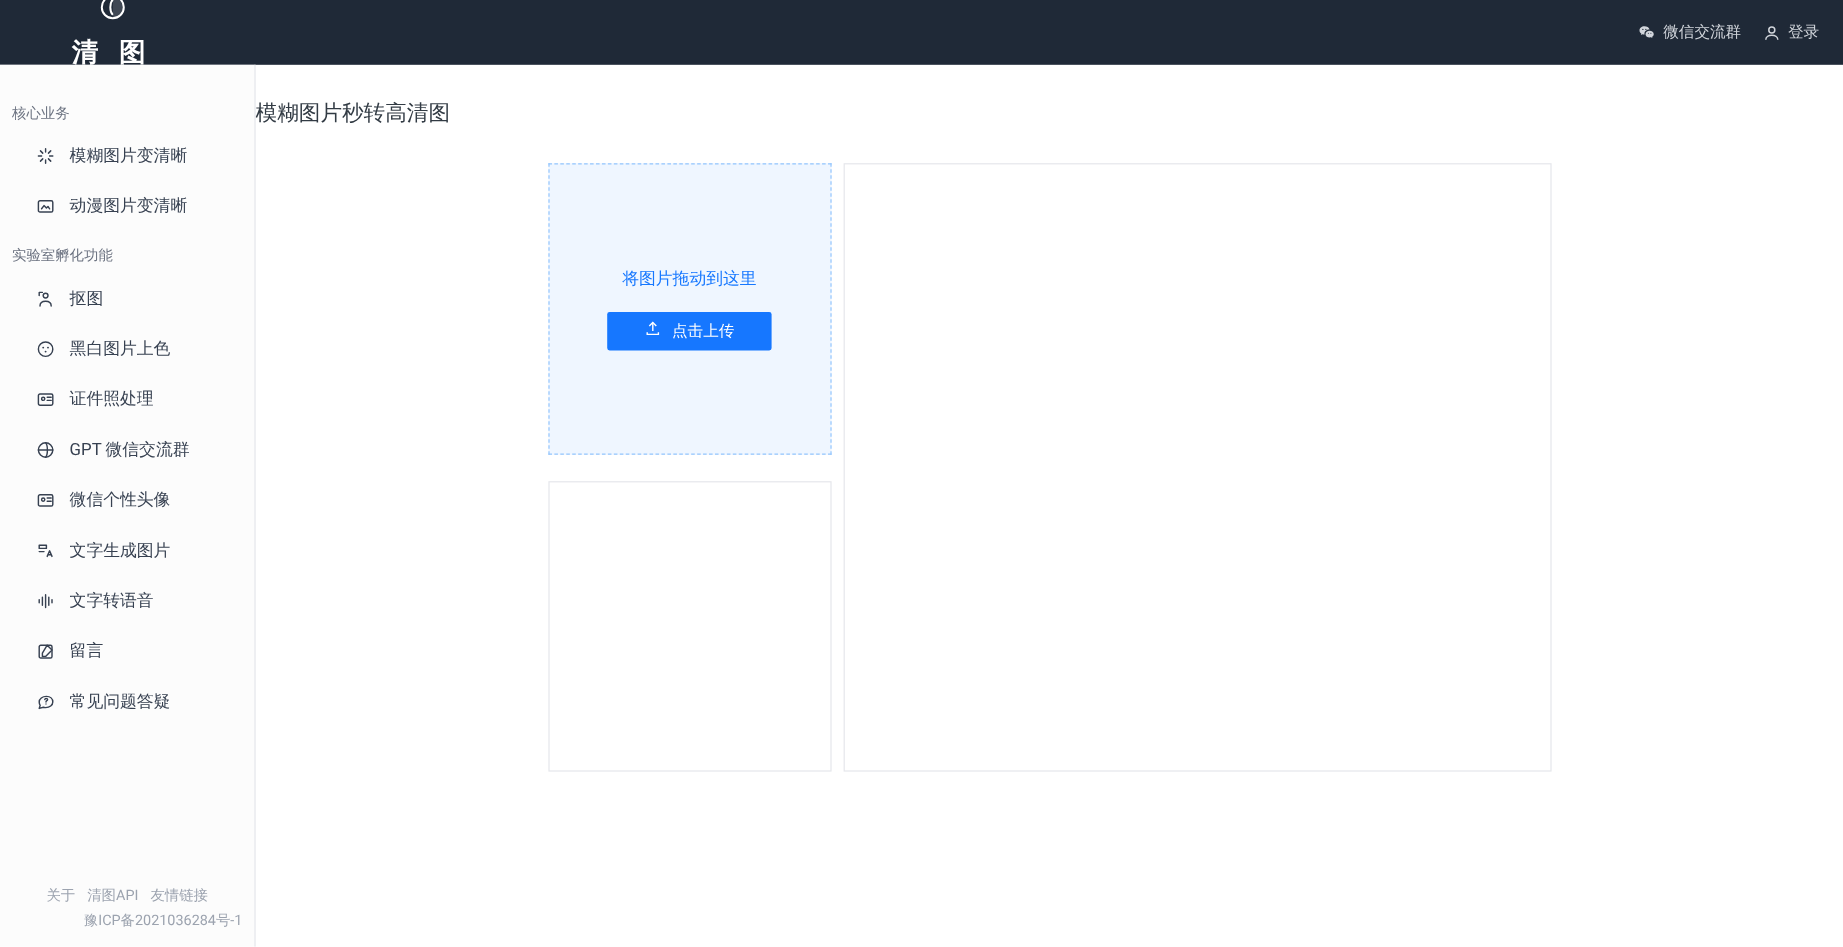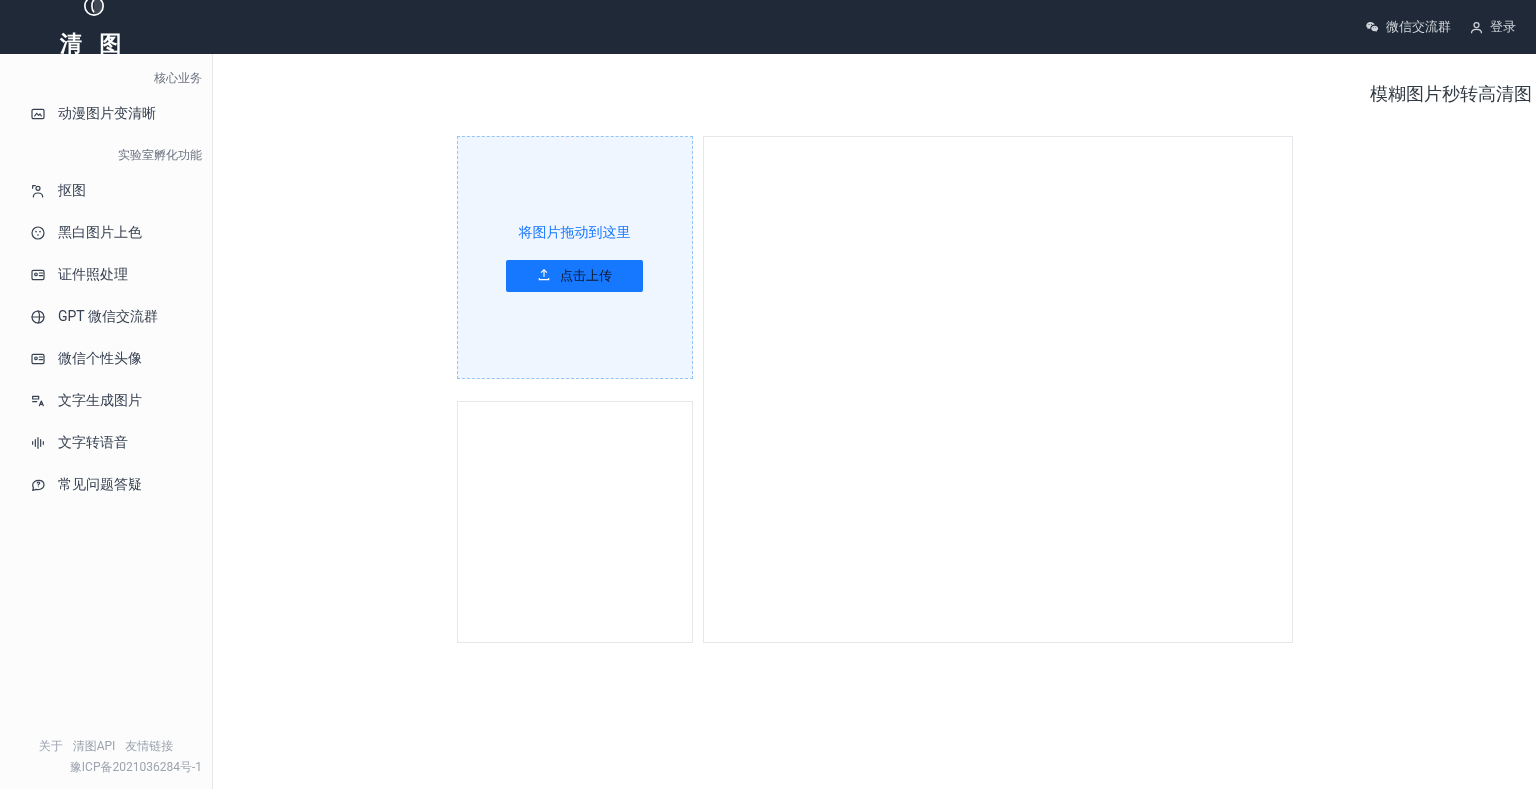--- a/index.html
+++ b/index.html
@@ -10,39 +10,39 @@
     .logo-wrap { display: flex; align-items: center; gap: 12px; flex-direction: column; }
     .logo-icon { width: 22px; height: 22px; display: inline-flex; align-items: center; justify-content: center; }
     .logo-text { color: #fff; font-size: 22px; font-weight: 700; letter-spacing: 6px; }
     .header-right { display: flex; align-items: center; gap: 18px; }
     .header-link { display: inline-flex; align-items: center; gap: 6px; color: #d1d5db; font-size: 13px; cursor: pointer; }
     .hicon { width: 15px; height: 15px; display: inline-flex; }
 
     
     .shell { display: flex; height: calc(100vh - 54px); min-height: 735px; }
     .sidebar { width: 213px; border-right: 1px solid #e5e7eb; display: flex; flex-direction: column; background: #fcfcfc; }
-    .side-scroll { flex: 1; overflow-y: auto; padding-top: 4px; text-align: right; }
+    .side-scroll { flex: 1; overflow-y: auto; padding-top: 20px; }
     .group-label { font-size: 12px; color: #6b7280; padding: 12px 10px 6px 10px; }
     .nav-item { display: flex; align-items: center; gap: 12px; padding: 12px 10px 12px 30px; cursor: pointer; font-size: 14px; color: #374151; }
     .nav-icon { width: 16px; height: 16px; display: inline-flex; flex: 0 0 16px; }
     .sidebar-footer { padding: 14px 10px 12px 10px; text-align: right; font-size: 12px; color: #9ca3af; line-height: 1.7; }
     .sidebar-footer .flinks { display: flex; gap: 10px; justify-content: center; flex-wrap: wrap; }
     .flink { color: #9ca3af; cursor: pointer; }
 
     
     .main { flex: 1; overflow: auto; }
-    .page-head { text-align: right; padding: 28px 4px 10px 0; }
+    .page-head { text-align: left; padding: 28px 4px 10px 0; }
     .page-title { font-size: 18px; color: #323b44; font-weight: 500; }
     .page-sub { font-size: 13px; color: #9ca3af; margin-top: 14px; }
 
     .work-area { display: grid; grid-template-columns: 236px 590px; gap: 10px; justify-content: center; padding: 20px 0 30px 0; }
     .left-col { display: flex; flex-direction: column; gap: 22px; }
     .dropzone { height: 243px; border: 1px dashed #93c5fd; background: #eff6ff; display: flex; flex-direction: column; align-items: center; justify-content: center; gap: 18px; }
     .dz-text { color: #1677ff; font-size: 14px; }
-    .upload-btn { display: inline-flex; align-items: center; gap: 8px; background: #1677ff; color: #0f172a; border: none; padding: 7px 31px; font-size: 13px; border-radius: 2px; cursor: pointer; }
+    .upload-btn { display: inline-flex; gap: 8px; background: #1677ff; color: #ffffff; border: none; padding: 7px 31px; font-size: 13px; border-radius: 2px; cursor: pointer; }
     .sample-box { height: 242px; border: 1px solid #e5e7eb; background: #fff; }
     .result-panel { border: 1px solid #e5e7eb; background: #fff; min-height: 495px; }
 
     svg { display: block; }
   </style>
 </head>
 <body>
 
 <div class="header">
   <div class="logo-wrap">
@@ -78,20 +78,28 @@
 
 <div class="shell">
 
   <aside class="sidebar">
     <div class="side-scroll">
       <div id="nav-root">
           <div class="group-label">核心业务</div>
           <div class="nav-item">
             <span class="nav-icon">
               <svg width="16" height="16" viewBox="0 0 24 24" fill="none" stroke="#374151" stroke-width="1.8" stroke-linecap="round" stroke-linejoin="round">
+                <path d="M12 3v4M12 17v4M3 12h4M17 12h4M5.6 5.6l2.8 2.8M15.6 15.6l2.8 2.8M18.4 5.6l-2.8 2.8M8.4 15.6l-2.8 2.8"></path>
+              </svg>
+            </span>
+            <span>模糊图片变清晰</span>
+          </div>
+          <div class="nav-item">
+            <span class="nav-icon">
+              <svg width="16" height="16" viewBox="0 0 24 24" fill="none" stroke="#374151" stroke-width="1.8" stroke-linecap="round" stroke-linejoin="round">
                 <rect x="3" y="5" width="18" height="14" rx="2"></rect>
                 <path d="M7 15l3-4 3 3 2-2 2 3"></path>
               </svg>
             </span>
             <span>动漫图片变清晰</span>
           </div>
           <div class="group-label">实验室孵化功能</div>
           <div class="nav-item">
             <span class="nav-icon">
               <svg width="16" height="16" viewBox="0 0 24 24" fill="none" stroke="#374151" stroke-width="1.8" stroke-linecap="round" stroke-linejoin="round">
@@ -151,20 +159,29 @@
             </span>
             <span>文字生成图片</span>
           </div>
           <div class="nav-item">
             <span class="nav-icon">
               <svg width="16" height="16" viewBox="0 0 24 24" fill="none" stroke="#374151" stroke-width="1.8" stroke-linecap="round" stroke-linejoin="round">
                 <path d="M4 10v4M8 7v10M12 4v16M16 7v10M20 10v4"></path>
               </svg>
             </span>
             <span>文字转语音</span>
+          </div>
+          <div class="nav-item">
+            <span class="nav-icon">
+              <svg width="16" height="16" viewBox="0 0 24 24" fill="none" stroke="#374151" stroke-width="1.8" stroke-linecap="round" stroke-linejoin="round">
+                <rect x="4" y="4" width="16" height="16" rx="2"></rect>
+                <path d="M14 4l6 6-8 8H8v-4z"></path>
+              </svg>
+            </span>
+            <span>留言</span>
           </div>
           <div class="nav-item">
             <span class="nav-icon">
               <svg width="16" height="16" viewBox="0 0 24 24" fill="none" stroke="#374151" stroke-width="1.8" stroke-linecap="round" stroke-linejoin="round">
                 <path d="M21 12c0 4-4 7-9 7-1 0-2-.1-2.8-.4L4 20l1.2-3.8C4.4 15 4 13.6 4 12c0-4 4-7 9-7s8 3 8 7z"></path>
                 <path d="M11 9c0-1 .8-1.5 1.7-1.5S14.5 8.2 14.5 9c0 1.5-2 1.3-2 3"></path>
                 <circle cx="12.5" cy="14.5" r="0.8" fill="#374151" stroke="none"></circle>
               </svg>
             </span>
             <span>常见问题答疑</span>

